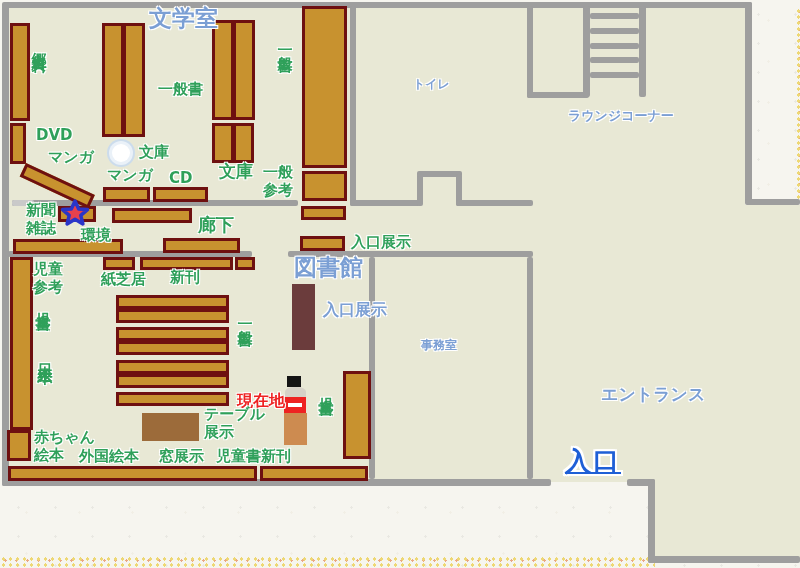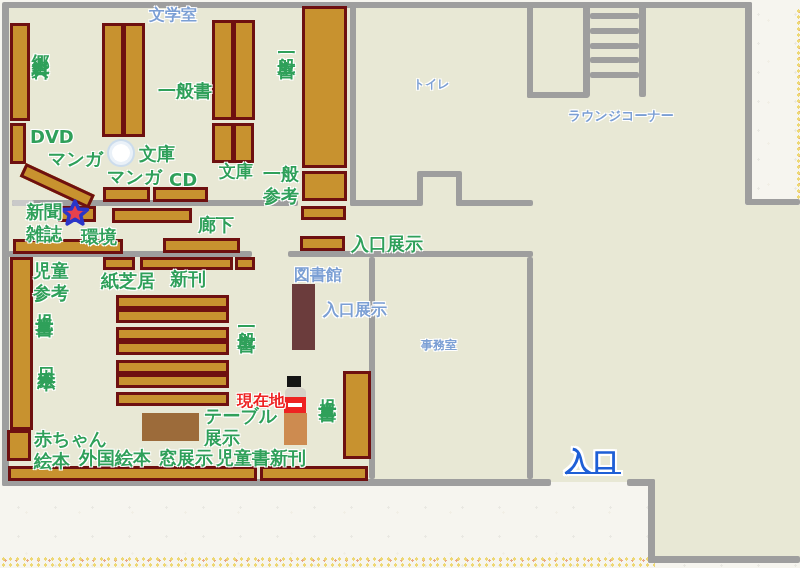--- a/index.html
+++ b/index.html
@@ -10,25 +10,25 @@
       radial-gradient(circle, rgba(120,120,110,.10) 1px, transparent 1.4px),
       radial-gradient(circle, rgba(180,160,120,.08) 1px, transparent 1.4px);
     background-size:37px 29px, 53px 41px;}
   .floor{position:absolute;background:var(--floor,#e8e8d5);}
   .wall{position:absolute;background:var(--wall,#9e9e9e);border-radius:2px;}
   .wall.door{background:var(--door,#c9c9c9);}
   .shelf{position:absolute;background:var(--shelf_fill,#c8922f);
     border:3px solid var(--shelf_border,#6e1010);box-sizing:border-box;}
   .counter{position:absolute;background:var(--counter_fill,#6b3c3c);}
   .table{position:absolute;background:var(--table_fill,#9c6b3a);}
-  .lbl{position:absolute;font-weight:bold;font-size:18px;line-height:1.2;
+  .lbl{position:absolute;font-weight:bold;font-size:15px;line-height:1.2;
     color:var(--label_green,#2fa05a);white-space:pre-line;
     text-shadow:-1px -1px 0 #fff,1px -1px 0 #fff,-1px 1px 0 #fff,1px 1px 0 #fff;}
   .lbl.blue{color:var(--label_blue,#7b9fd4);font-size:12px;}
-  .lbl.big{font-size:16px;}
+  .lbl.big{font-size:23px;}
   .lbl.sm{font-size:13px;}
   .lbl.red{color:var(--current_red,#ee2222);font-size:16px;}
   .lbl.entr{color:var(--entrance_blue,#1e5fd6);font-size:26px;letter-spacing:2px;
     text-shadow:-2px -2px 0 #fff,2px -2px 0 #fff,-2px 2px 0 #fff,2px 2px 0 #fff,0 -2px 0 #fff,0 2px 0 #fff,-2px 0 0 #fff,2px 0 0 #fff;}
   .lbl.vert{writing-mode:vertical-rl;text-orientation:upright;letter-spacing:2px;}
   .pillar{position:absolute;width:18px;height:18px;border-radius:50%;background:#fff;
     box-shadow:0 0 0 3px #eaf1f8,0 0 0 5px #ccdcec;}
   .speck{position:absolute;
     background-image:radial-gradient(circle,#edd35f 1.5px,transparent 1.8px),
       radial-gradient(circle,#e89a70 1px, transparent 1.3px);
@@ -136,28 +136,29 @@
     <div class="body" style="left:0;top:37px;width:23px;height:32px;"></div>
   </div>
 
   <svg style="position:absolute;left:60px;top:198px;" width="30" height="30" viewBox="0 0 30 30">
     <polygon points="15,3 18.7,11 27.5,11.6 20.8,17.3 22.9,25.9 15,21.2 7.1,25.9 9.2,17.3 2.5,11.6 11.3,11" style="fill:var(--star_fill,#e8414d);stroke:var(--star_border,#2a35c8);stroke-width:3.5;stroke-linejoin:round;"></polygon>
   </svg>
 
   <div class="lbl blue big" style="left:149px;top:5px;">文学室</div>
   <div class="lbl blue" style="left:413px;top:77px;">トイレ</div>
   <div class="lbl blue" style="left:568px;top:108px;font-size:13px;">ラウンジコーナー</div>
-  <div class="lbl blue big" style="left:294px;top:254px;margin-top:11px;">図書館</div>
+  <div class="lbl blue big" style="left:294px;top:254px;">図書館</div>
   <div class="lbl blue" style="left:323px;top:300px;font-size:16px;">入口展示</div>
   <div class="lbl blue" style="left:421px;top:338px;">事務室</div>
+  <div class="lbl blue" style="left:601px;top:384px;font-size:17px;">エントランス</div>
   <div class="lbl entr" style="left:565px;top:446px;text-decoration:underline;">入口</div>
   <div class="lbl" style="left:198px;top:214px;font-size:18px;">廊下</div>
 
   <div class="lbl vert" style="left:30px;top:40px;">郷土資料</div>
-  <div class="lbl" style="left:30px;top:126px;">DVD</div>
+  <div class="lbl" style="left:36px;top:126px;">DVD</div>
   <div class="lbl" style="left:48px;top:148px;">マンガ</div>
   <div class="lbl" style="left:158px;top:80px;">一般書</div>
   <div class="lbl" style="left:139px;top:143px;">文庫</div>
   <div class="lbl" style="left:107px;top:166px;">マンガ</div>
   <div class="lbl" style="left:169px;top:169px;">CD</div>
   <div class="lbl" style="left:219px;top:161px;font-size:17px;">文庫</div>
   <div class="lbl vert" style="left:276px;top:42px;">一般書</div>
   <div class="lbl" style="left:263px;top:163px;">一般
 参考</div>
   <div class="lbl" style="left:26px;top:201px;">新聞

